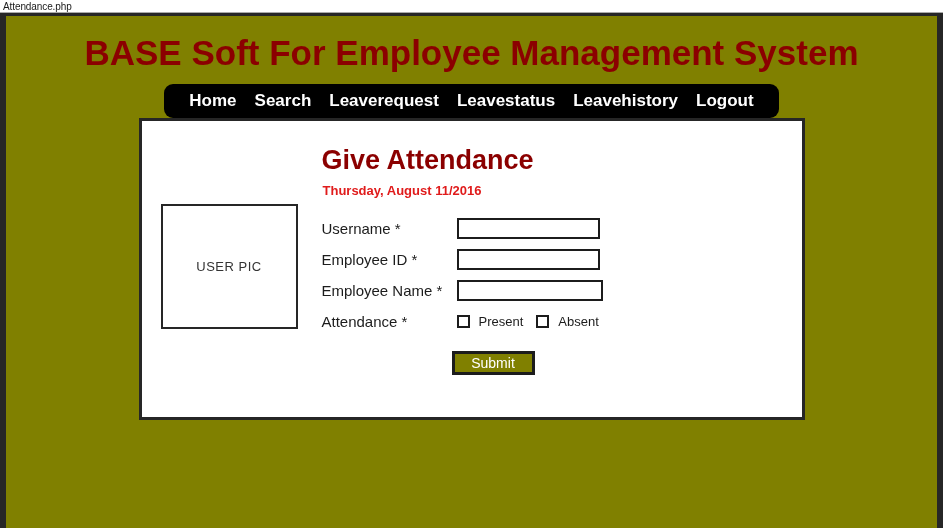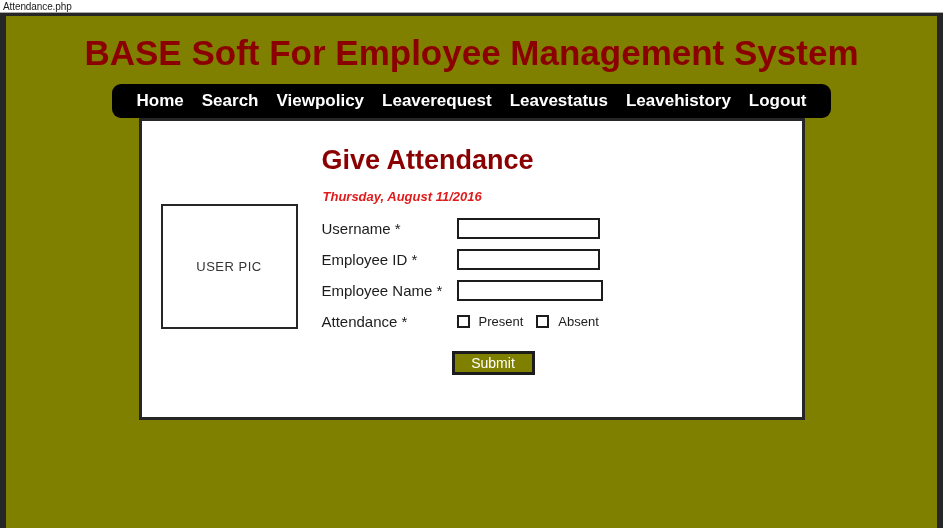--- a/index.html
+++ b/index.html
@@ -101,26 +101,25 @@
     left: 180px;
     top: 24px;
     color: #8b0000;
     font-size: 27px;
     font-weight: bold;
     white-space: nowrap;
   }
   .form-date {
     position: absolute;
     left: 181px;
-    top: 68px;
+    top: 62px;
     color: #e01b1b;
     font-size: 13px;
     font-weight: bold;
     white-space: nowrap;
-    font-style: italic;
   }
 
   .userpic {
     position: absolute;
     left: 19px;
     top: 83px;
     width: 137px;
     height: 125px;
     border: 2px solid #262626;
     box-sizing: border-box;
@@ -233,21 +232,20 @@
 </div>
 
 <div class="page">
 
   <div class="site-title">BASE Soft For Employee Management System</div>
 
   <div class="navwrap">
     <nav class="nav">
       <span class="nav-item">Home</span>
       <span class="nav-item">Search</span>
-      <span class="nav-item">Viewpolicy</span>
       <span class="nav-item">Leaverequest</span>
       <span class="nav-item">Leavestatus</span>
       <span class="nav-item">Leavehistory</span>
       <span class="nav-item">Logout</span>
     </nav>
   </div>
 
   <div class="cardwrap">
     <div class="card">
 

